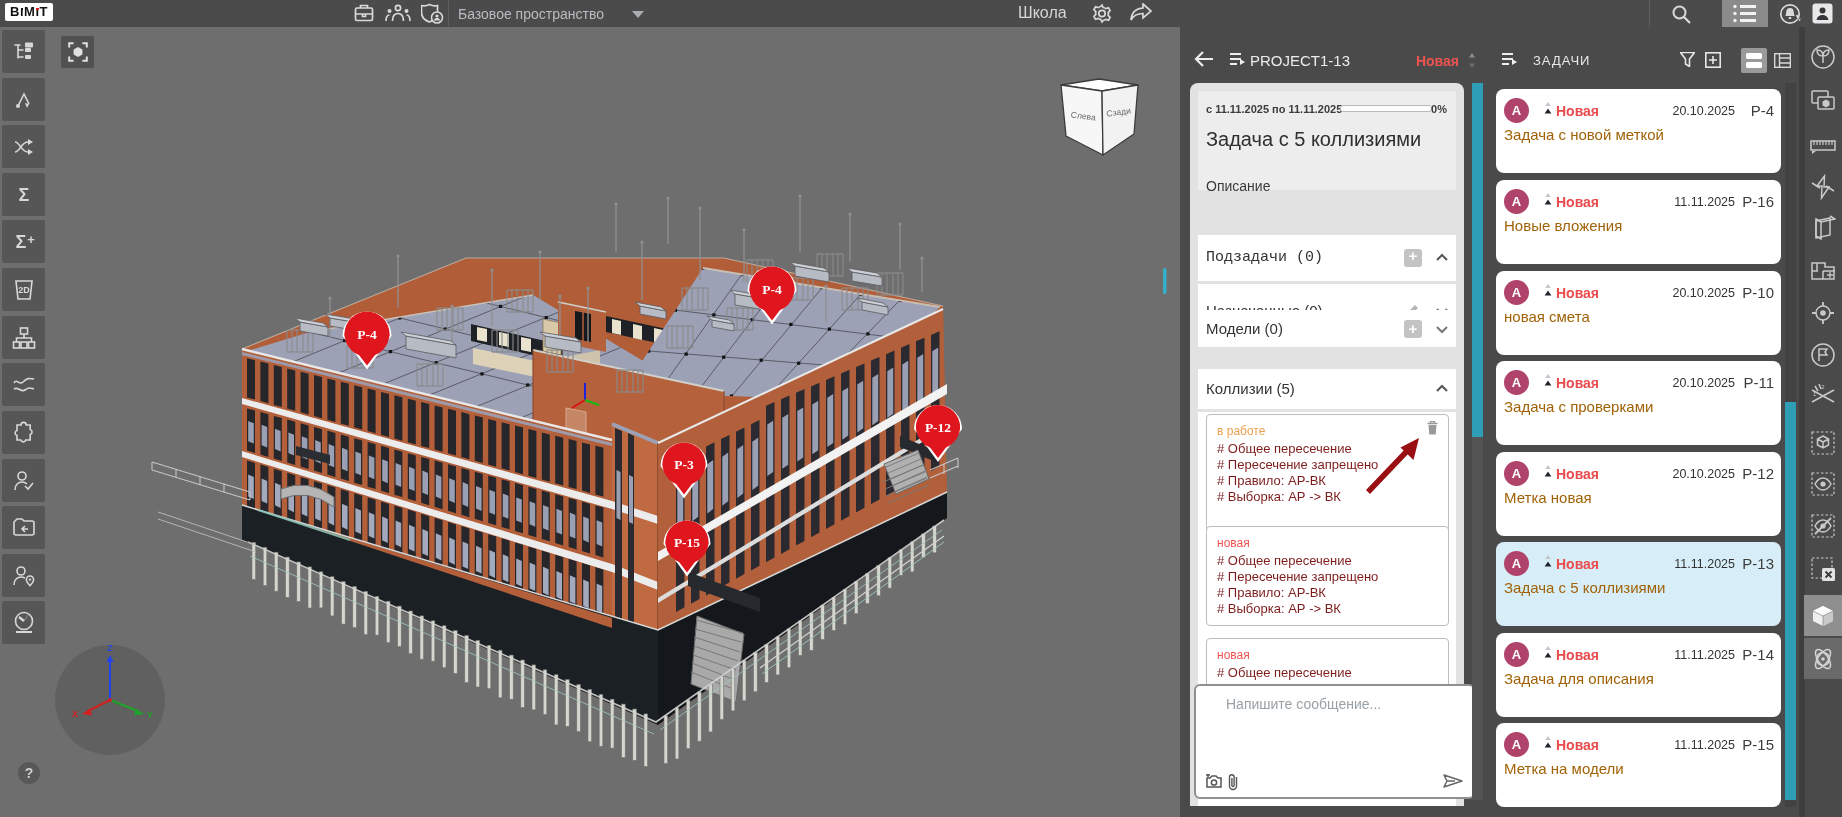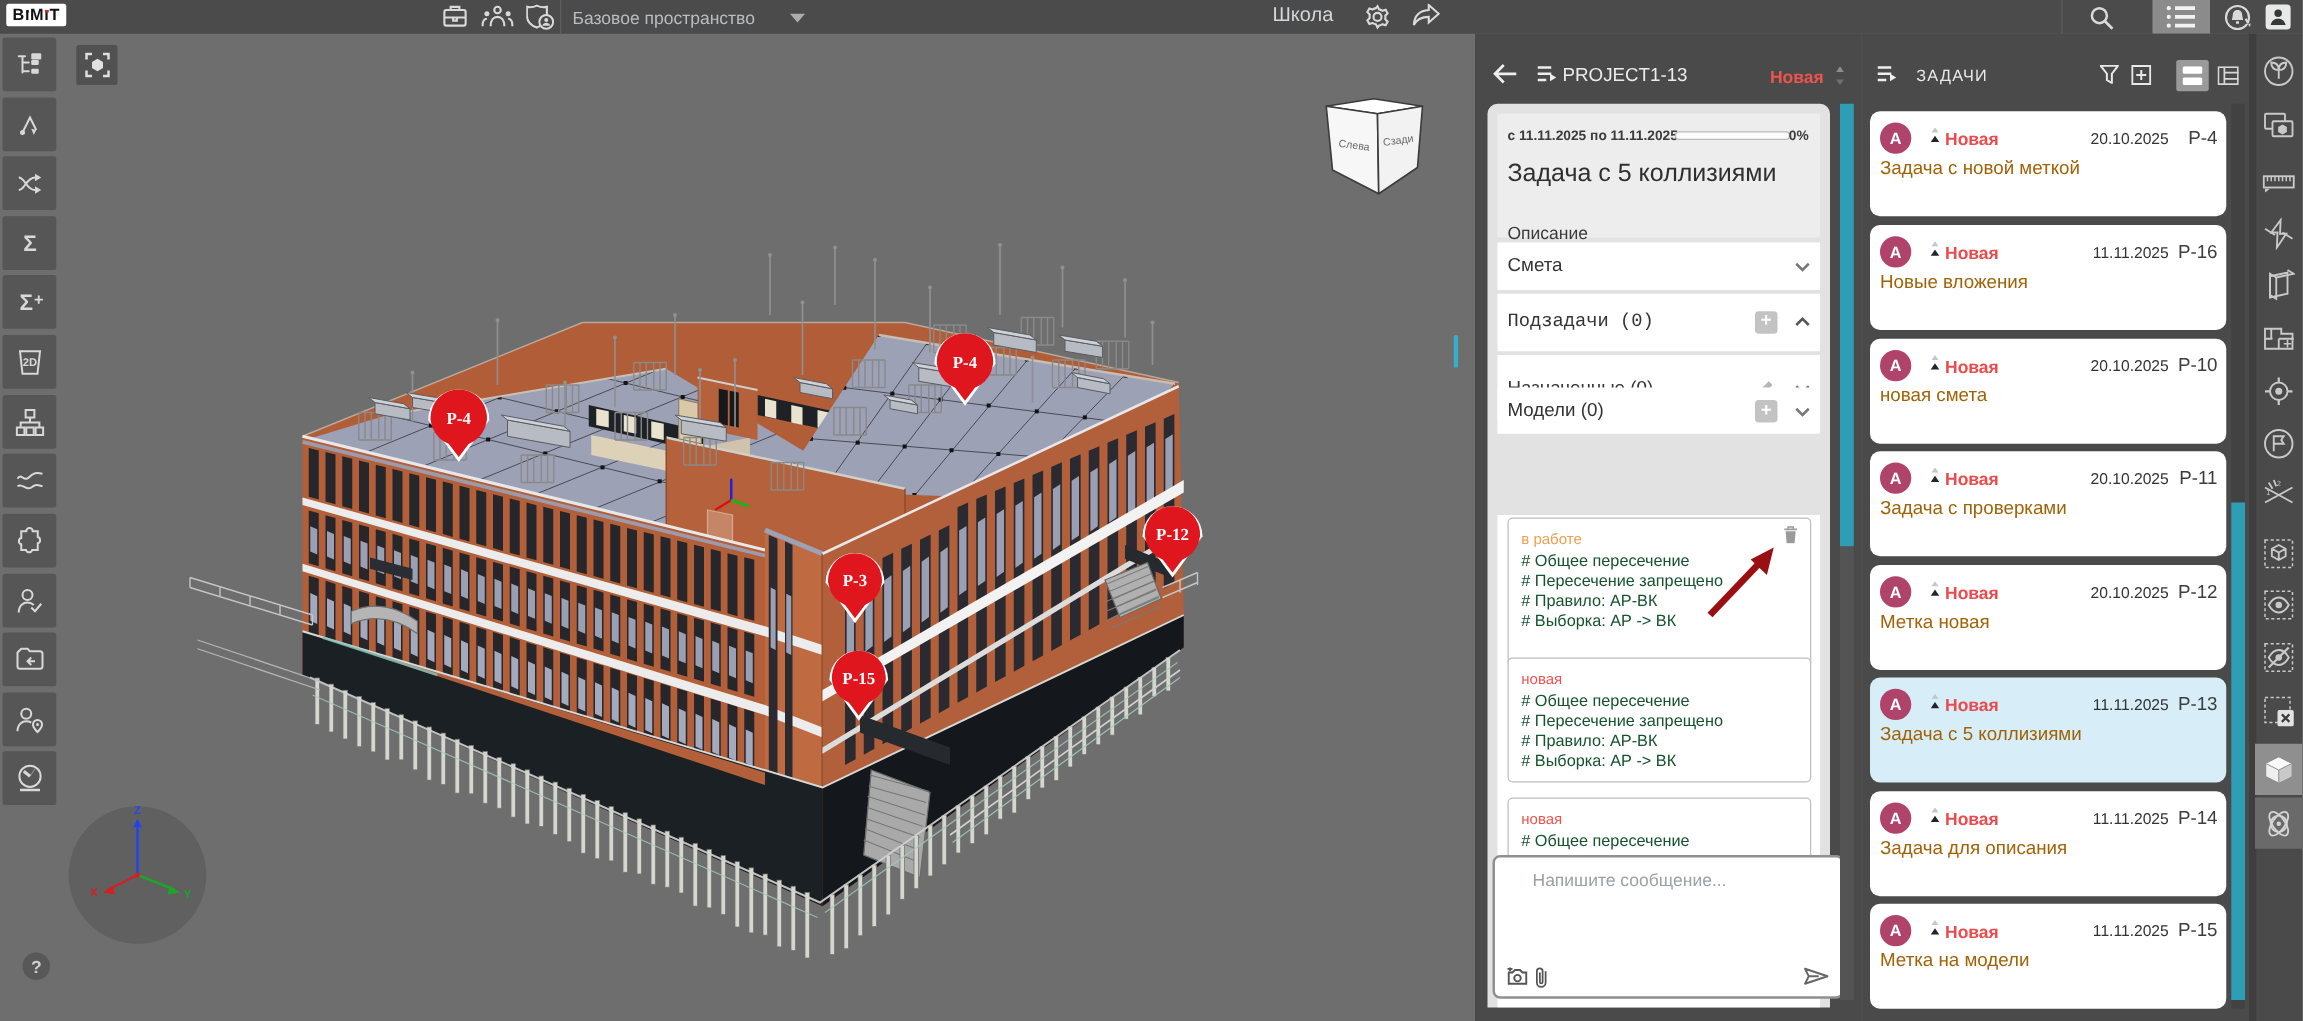--- a/index.html
+++ b/index.html
@@ -39,21 +39,21 @@
 #dPct { position:absolute; right:9px; top:12px; font-size:11px; font-weight:bold; color:#3c3c3c; }
 #dTitle2 { position:absolute; left:8px; top:37px; font-size:20px; color:#2f2f2f; }
 #dDesc { position:absolute; left:8px; top:71px; font-size:14px; color:#3a3a3a;margin-top:16px; }
 .srow { font-size:15px; color:#333; }
 .srow .lab { position:absolute; left:8px; top:50%; margin-top:-9px; }
 .chev { position:absolute; right:8px; top:50%; width:12px; height:12px; }
 .plusbtn { position:absolute; right:34px; top:50%; margin-top:-9px; width:18px; height:18px; background:#c3c3c3; border-radius:3px; color:#fff; font-size:15px; line-height:17px; text-align:center; font-weight:bold;}
 .pencil { position:absolute; right:36px; top:50%; margin-top:-8px; }
 .ccard { position:absolute; left:16px; width:243px; background:#fff; border:1px solid #bdbdbd; border-radius:4px; }
 .cstat { position:absolute; left:10px; top:9px; font-size:12px; }
-.clines { position:absolute; left:10px; top:26px; font-size:13px; color:#14532d; line-height:16px; }
+.clines { position:absolute; left:10px; top:26px; font-size:13px; color:#7f1d1d; line-height:16px; }
 #composer { position:absolute; left:1194px; top:684px; width:281px; height:115px; background:#fff; border:2px solid #909090; border-radius:6px; }
 #composer .ph { position:absolute; left:30px; top:10px; font-size:14px; color:#99a0a6; }
 #dscroll { position:absolute; left:1472px; top:83px; width:11px; height:354px; background:#2e9db6; }
 #dscrolltrack { position:absolute; left:1472px; top:437px; width:11px; height:363px; background:#545454; }
 
 
 #tpanel { position:absolute; left:1489px; top:27px; width:310px; height:790px; background:#4a4a4a; }
 .tcard { position:absolute; left:7px; width:285px; height:84px; background:#fff; border-radius:8px; }
 .tcard.sel { background:#d7eef8; }
 .tava { position:absolute; left:8px; top:9px; width:25px; height:25px; border-radius:50%; background:#b0436a; color:#fff; font-size:13px; font-weight:bold; text-align:center; line-height:25px; }
@@ -919,26 +919,20 @@
       </svg>
   </div>
   <div id="dpCard">
     <div id="dInfo">
       <span id="dDates">с 11.11.2025 по 11.11.2025</span>
       <div id="dProg"></div>
       <span id="dPct">0%</span>
       <span id="dTitle2">Задача с 5 коллизиями</span>
       <span id="dDesc">Описание</span>
     </div>
-    <div class="dsec srow" style="top:111px; height:38px;">
-        <span class="lab">Смета</span>
-      <svg class="chev" style="margin-top:-5px" viewBox="0 0 12 12">
-          <path d="M1 3 L6 8 L11 3" stroke="#777" stroke-width="2" fill="none"></path>
-        </svg>
-    </div>
     <div class="dsec srow" style="top:152px; height:46px;font-family:Liberation Mono, monospace;">
         <span class="lab">Подзадачи (0)</span>
       <div class="plusbtn">+</div>
       <svg class="chev" style="margin-top:-7px" viewBox="0 0 12 12">
           <path d="M1 9 L6 4 L11 9" stroke="#555" stroke-width="2" fill="none"></path>
         </svg>
     </div>
     <div class="dsec srow" style="top:201px; height:53px;">
         <span class="lab">Назначенные (0)</span>
       <svg class="pencil" width="16" height="16" viewBox="0 0 16 16">
@@ -946,20 +940,26 @@
         </svg>
       <svg class="chev" style="margin-top:-5px" viewBox="0 0 12 12">
           <path d="M1 3 L6 8 L11 3" stroke="#777" stroke-width="2" fill="none"></path>
         </svg>
     </div>
     <div class="dsec srow" style="top:227px; height:37px;">
         <span class="lab">Модели (0)</span>
       <div class="plusbtn">+</div>
       <svg class="chev" style="margin-top:-5px" viewBox="0 0 12 12">
           <path d="M1 3 L6 8 L11 3" stroke="#777" stroke-width="2" fill="none"></path>
+        </svg>
+    </div>
+    <div class="dsec srow" style="top:286px; height:40px;">
+        <span class="lab">Коллизии (5)</span>
+      <svg class="chev" style="margin-top:-7px" viewBox="0 0 12 12">
+          <path d="M1 9 L6 4 L11 9" stroke="#555" stroke-width="2" fill="none"></path>
         </svg>
     </div>
     <div class="dsec" style="top:329px; height:394px;"></div>
     <div class="ccard" style="top:331px; height:120px;">
       <span class="cstat" style="color:#eda04f">в работе</span>
       <div class="clines"># Общее пересечение<br># Пересечение запрещено<br># Правило: АР-ВК<br># Выборка: АР -&gt; ВК</div>
       <svg class="abs" style="right:10px;top:6px" width="11" height="14" viewBox="0 0 11 14">
           <path d="M0.5 2.5 h10" stroke="#9a9a9a" stroke-width="1.5"></path>
           <path d="M3.5 2 v-1.5 h4 V2" stroke="#9a9a9a" stroke-width="1.3" fill="none"></path>
           <path d="M1.5 4 h8 l-0.8 9.5 h-6.4 Z" fill="#9a9a9a"></path>

